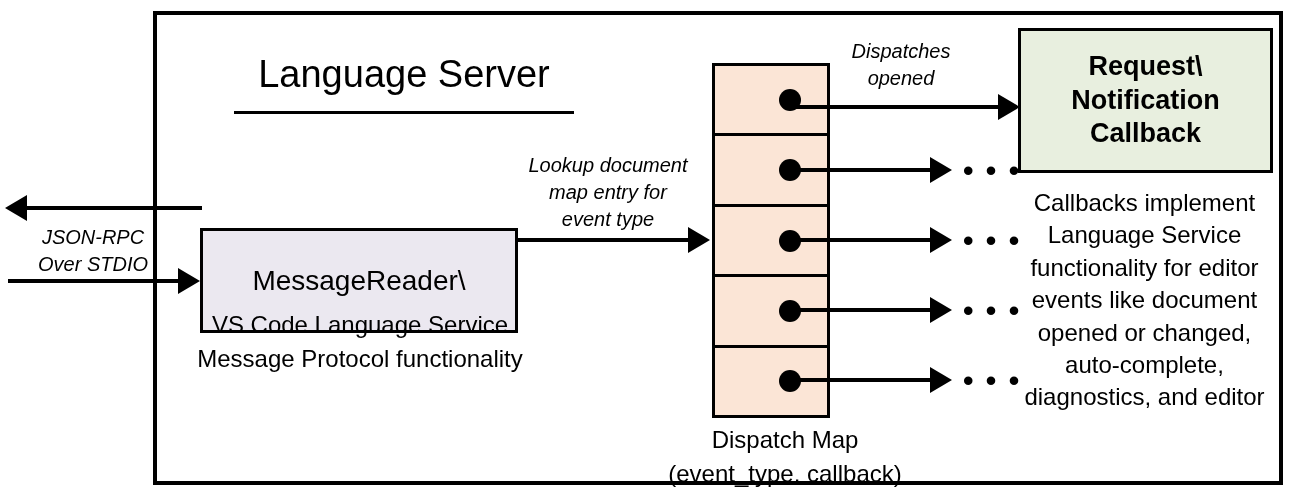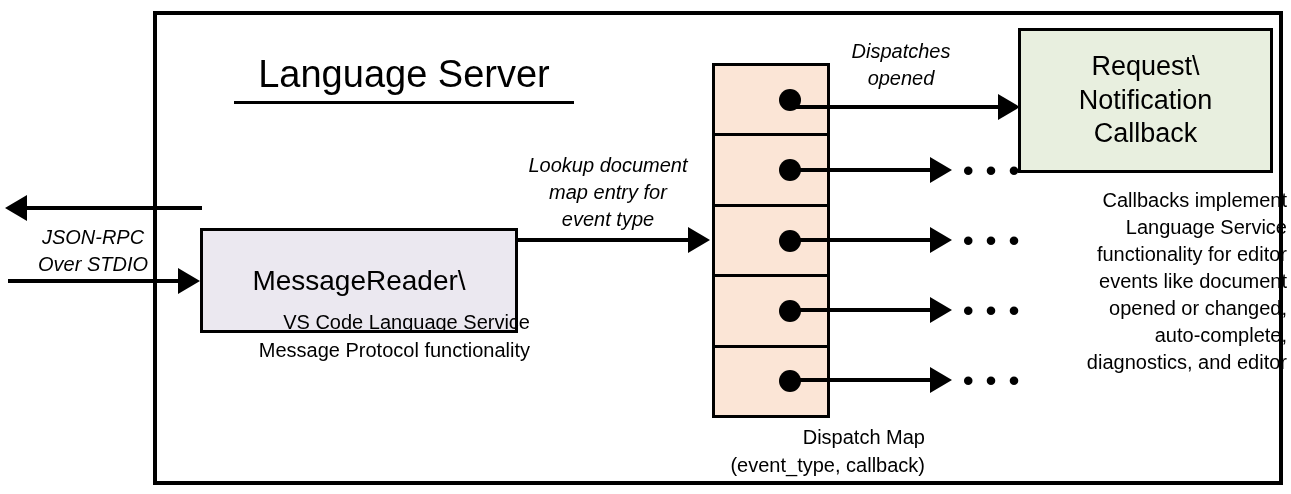--- a/index.html
+++ b/index.html
@@ -32,21 +32,21 @@
   .title {
     position: absolute;
     left: 234px;
     top: 52px;
     width: 340px;
     font-size: 38px;
     line-height: 1.18;
     text-align: center;
     white-space: nowrap;
     border-bottom: 3px solid #000;
-    padding-bottom: 4px;
+    padding-bottom: 14px;
   }
 
   
   .node {
     position: absolute;
     box-sizing: border-box;
     border: 3px solid #000000;
     display: flex;
     align-items: center;
     justify-content: center;
@@ -62,27 +62,28 @@
     font-size: 28px;
     margin-top: 36px;
   }
   .node-callback {
     left: 1018px;
     top: 28px;
     width: 255px;
     height: 145px;
     background: #E8EFDF;
     font-size: 27px;
+    font-weight: bold;
   }
 
   
   .caption {
     position: absolute;
-    text-align: right;
-    font-size: 20px;
+    text-align: center;
+    font-size: 24px;
     line-height: 1.4;
   }
   .caption-reader {
     left: 190px;
     top: 308px;
     width: 340px;
   }
   .caption-map {
     left: 645px;
     top: 423px;

